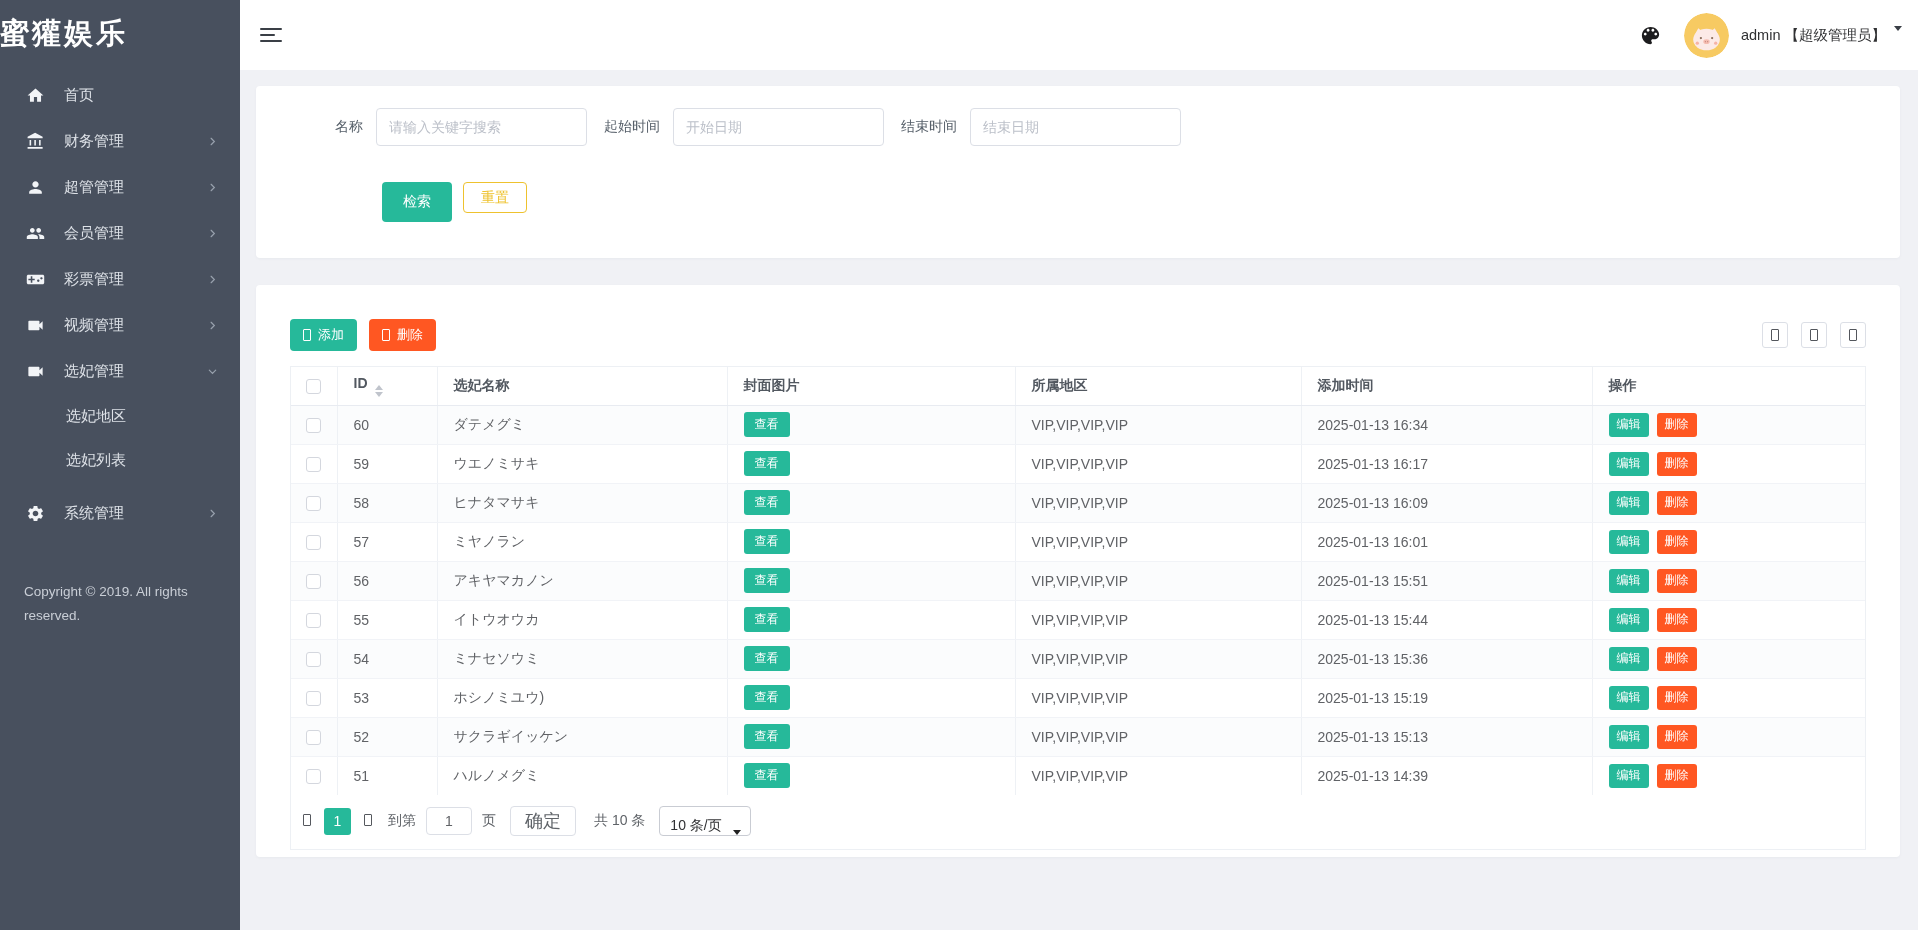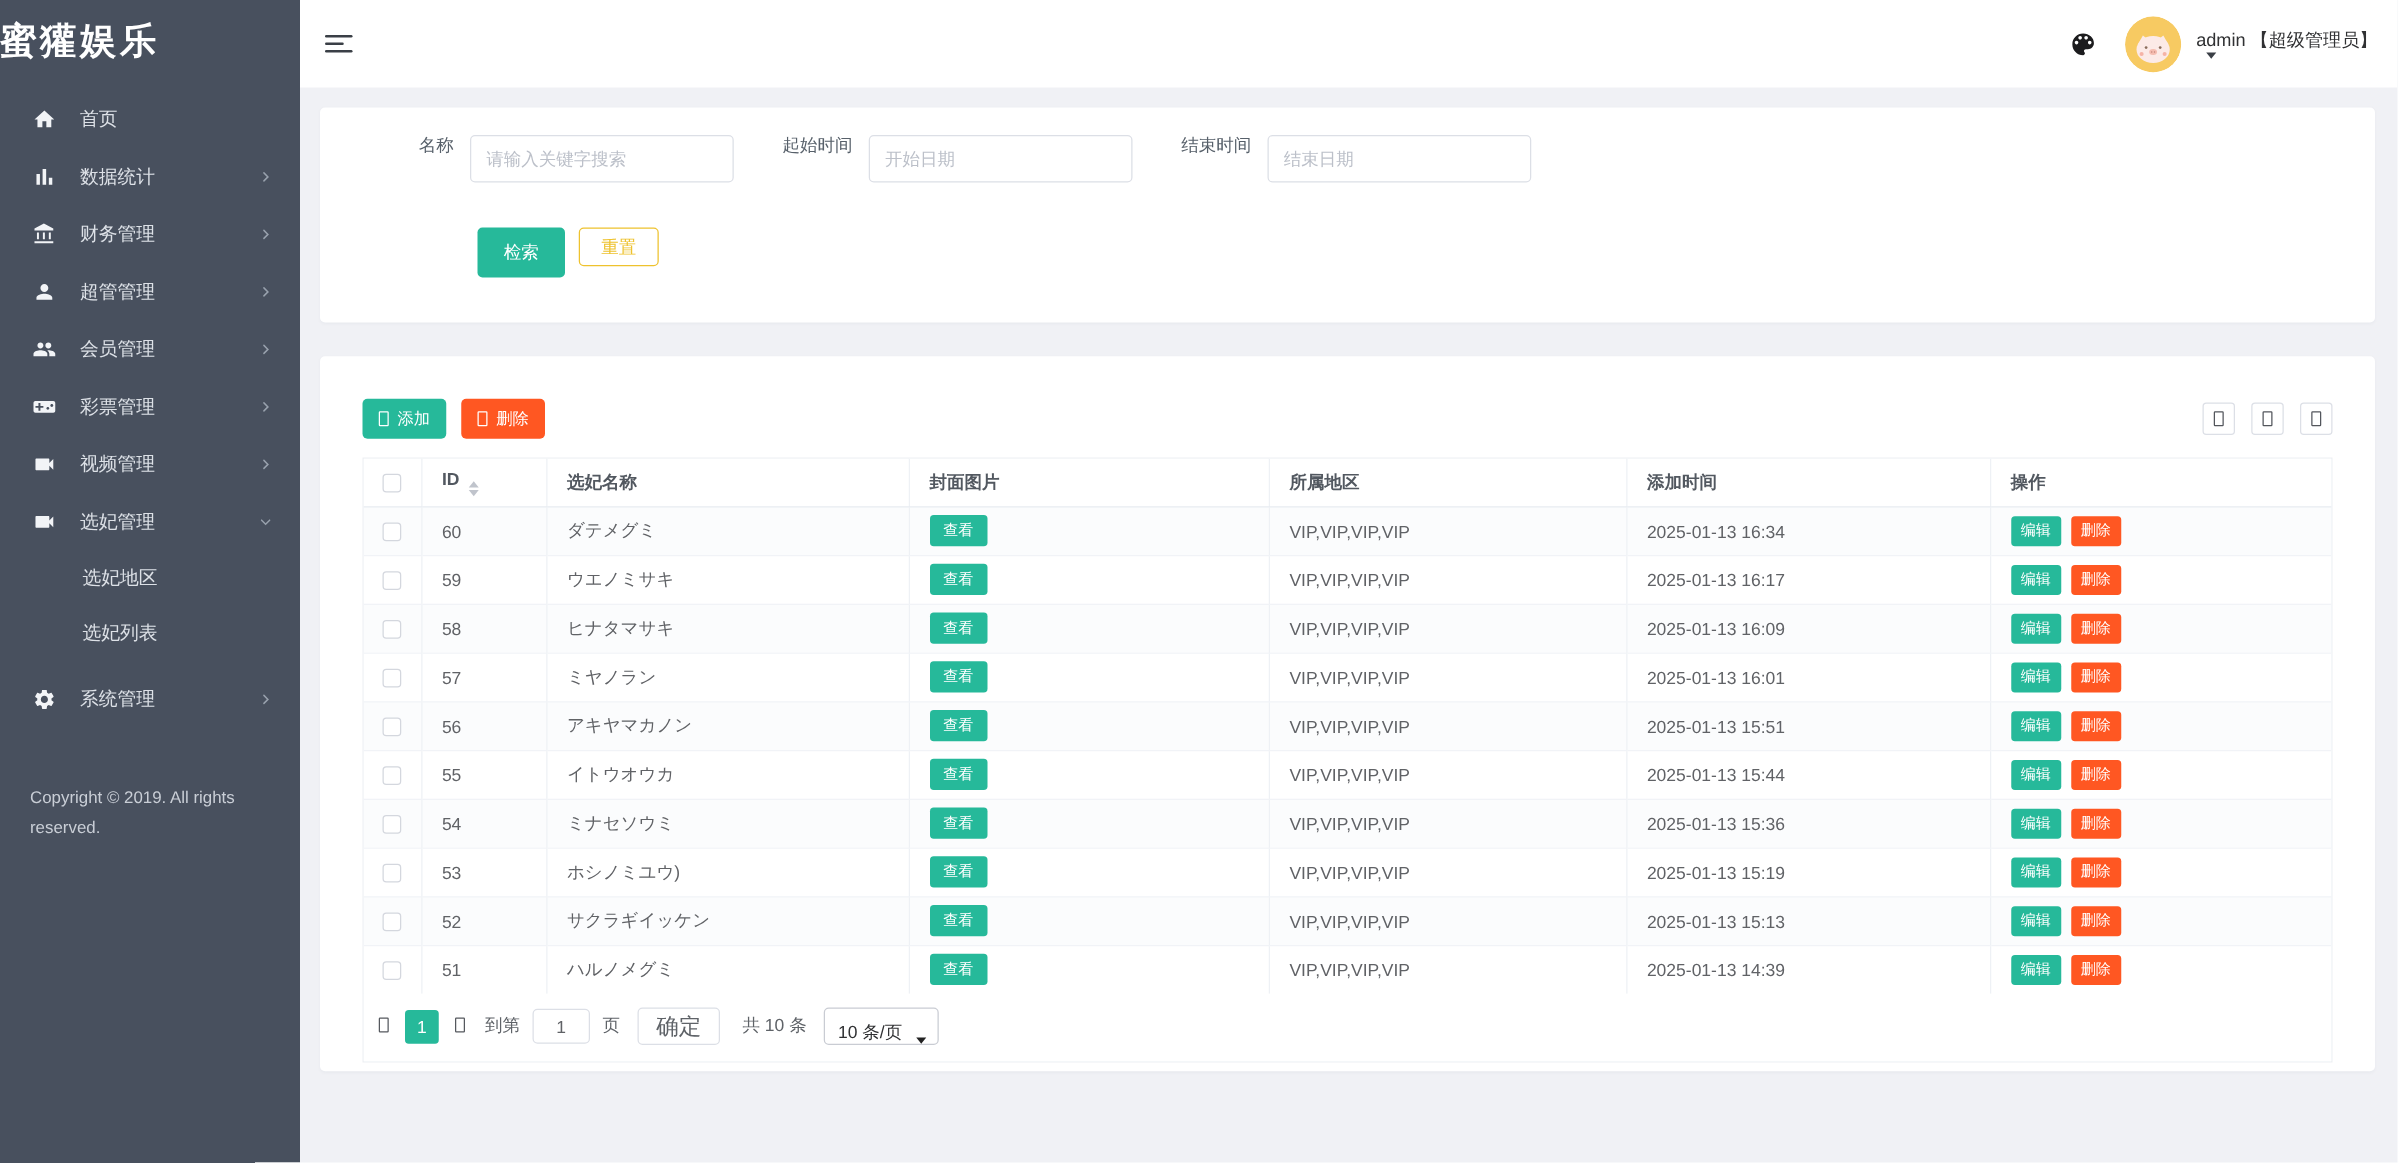--- a/index.html
+++ b/index.html
@@ -22,28 +22,28 @@
   .copyright { margin:44px 24px 0; color:#c9ced6; font-size:13.5px; line-height:24px; }
   
   .main { flex:1; display:flex; flex-direction:column; min-width:0; }
   .topbar { height:70px; background:#fff; display:flex; align-items:center; padding:0 16px 0 20px; flex:none; }
   .hamburger { width:22px; cursor:pointer; }
   .hamburger i { display:block; height:2.4px; background:#3a3f46; margin:3.4px 0; border-radius:1px; }
   .hamburger i:nth-child(2) { width:68%; }
   .topbar-right { margin-left:auto; display:flex; align-items:center; }
   .palette { width:23px; height:23px; fill:#1c1c1e; cursor:pointer; margin-right:22px; }
   .avatar { width:45px; height:45px; border-radius:50%; flex:none; cursor:pointer; }
-  .user { display:flex; align-items:flex-start; font-size:14.5px; color:#303133; margin-left:12px; cursor:pointer;flex-direction:column; }
+  .user { display:flex; align-items:flex-start; font-size:14.5px; color:#303133; margin-left:12px; cursor:pointer; }
   .caret-down { width:0; height:0; border-left:4.5px solid transparent; border-right:4.5px solid transparent; border-top:5.5px solid #3a3f46; margin-left:8px; }
   
   .content { flex:1; padding:16px 18px 0 16px; }
   .card { background:#fff; border-radius:4px; box-shadow:0 1px 3px rgba(30,40,70,.04); }
   .search-card { height:172px; margin-bottom:27px; }
   .form-row { display:flex; align-items:center; padding:22px 0 0 50px; }
-  .form-item { display:flex; align-items:flex-start; margin-right:38px; }
+  .form-item { display:flex; align-items:center; margin-right:16px; }
   .form-label { width:70px; text-align:right; padding-right:13px; font-size:14px; color:#57606a; flex:none; }
   .text-input { width:211px; height:38px; border:1px solid #dcdfe6; border-radius:4px; padding:0 12px; font-size:14px; color:#606266; outline:none; background:#fff; }
   .text-input::placeholder { color:#bcc0c9; }
   .btn-row { display:flex; margin:36px 0 0 126px; }
   button { font-family:inherit; cursor:pointer; }
   .btn-search { width:70px; height:40px; background:var(--teal); color:#fff; border:none; border-radius:4px; font-size:14px; margin-right:11px; }
   .btn-reset { width:64px; height:31px; background:#fff; border:1px solid var(--yellow); color:var(--yellow); border-radius:4px; font-size:14px; }
   
   .table-card { height:572px; padding:0 34px; }
   .toolbar { padding-top:34px; display:flex; align-items:center; }
@@ -89,29 +89,20 @@
   <div class="logo">蜜獾娱乐</div>
   <nav class="menu" id="menu">
       <div class="menu-item">
         <svg class="mi-icon" viewBox="0 0 24 24">
           <path d="M10 20v-6h4v6h5v-8h3L12 3 2 12h3v8z"></path>
         </svg>
         <span class="mi-label">首页</span>
       </div>
       <div class="menu-item">
         <svg class="mi-icon" viewBox="0 0 24 24">
-          <path d="M4 9h3.5v11H4zM10.2 4h3.6v16h-3.6zM16.5 13H20v7h-3.5z"></path>
-        </svg>
-        <span class="mi-label">数据统计</span>
-        <svg class="chev " viewBox="0 0 24 24">
-          <path d="M9 5l7 7-7 7" fill="none" stroke="currentColor" stroke-width="2.6" stroke-linecap="round"></path>
-        </svg>
-      </div>
-      <div class="menu-item">
-        <svg class="mi-icon" viewBox="0 0 24 24">
           <path d="M6.5 10h-2v7h2v-7zm6 0h-2v7h2v-7zm8.5 9H2v2h19v-2zm-2.5-9h-2v7h2v-7zM11.5 1L2 6v2h19V6l-9.5-5z"></path>
         </svg>
         <span class="mi-label">财务管理</span>
         <svg class="chev " viewBox="0 0 24 24">
           <path d="M9 5l7 7-7 7" fill="none" stroke="currentColor" stroke-width="2.6" stroke-linecap="round"></path>
         </svg>
       </div>
       <div class="menu-item">
         <svg class="mi-icon" viewBox="0 0 24 24">
           <path d="M12 12c2.21 0 4-1.79 4-4s-1.79-4-4-4-4 1.79-4 4 1.79 4 4 4zm0 2c-2.67 0-8 1.34-8 4v2h16v-2c0-2.66-5.33-4-8-4z"></path>

